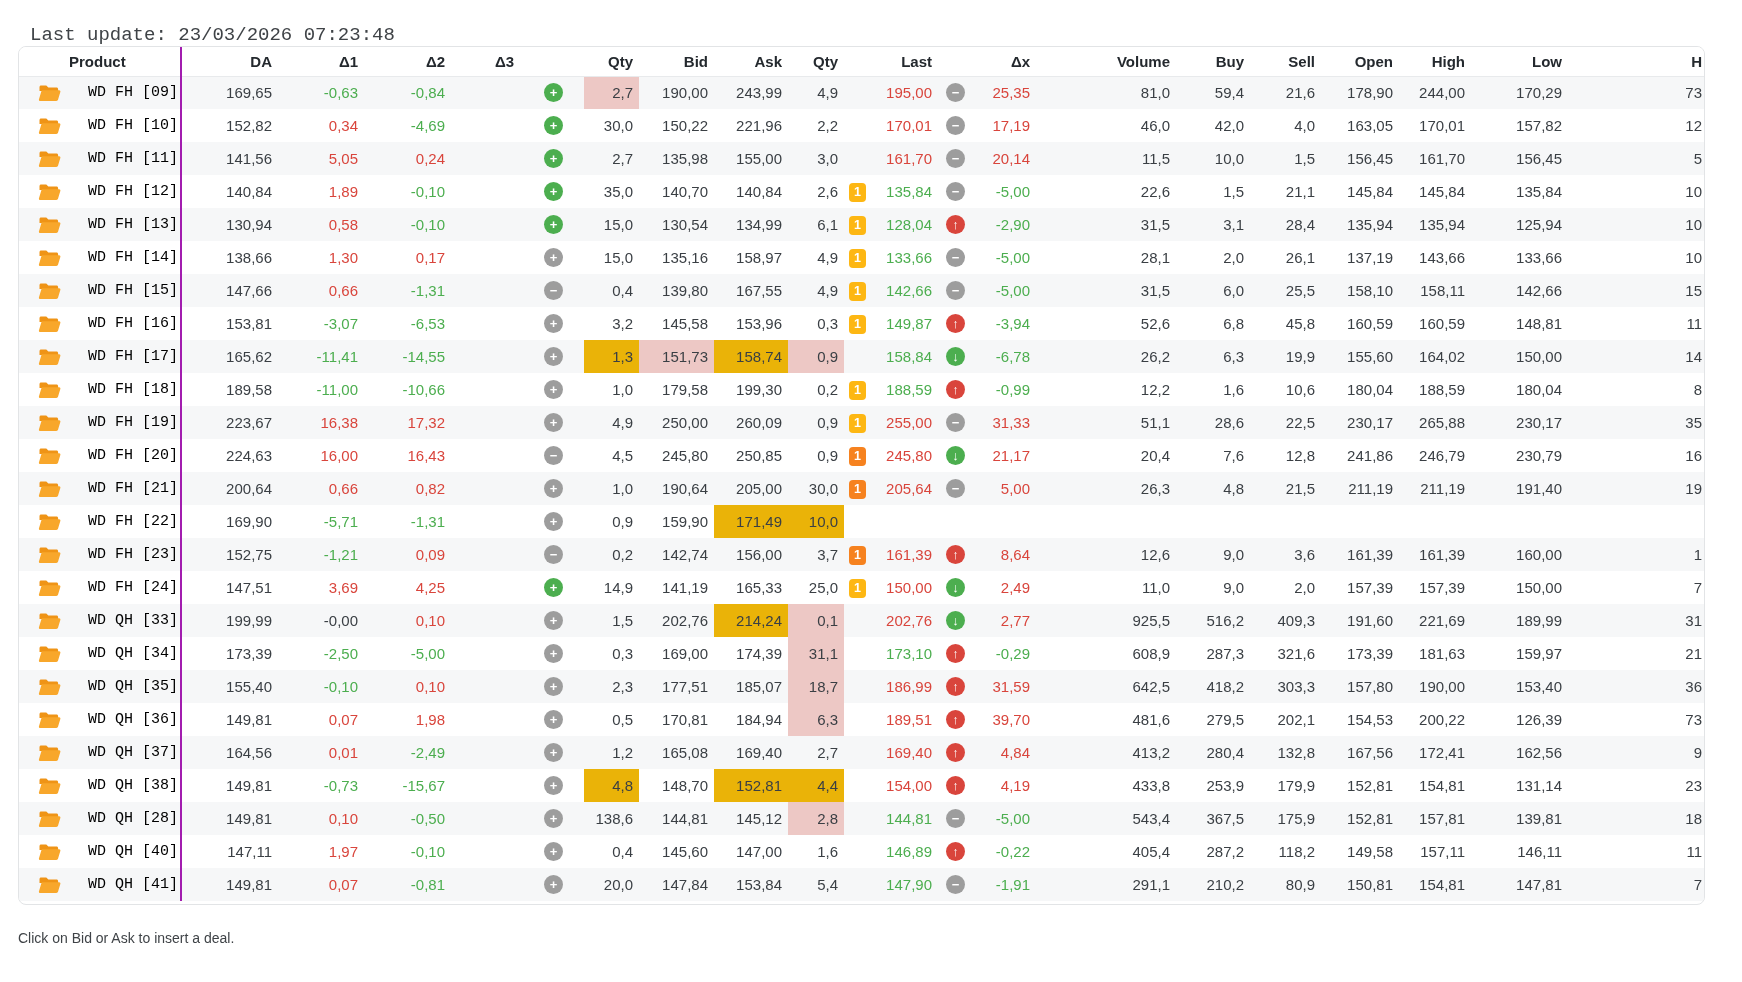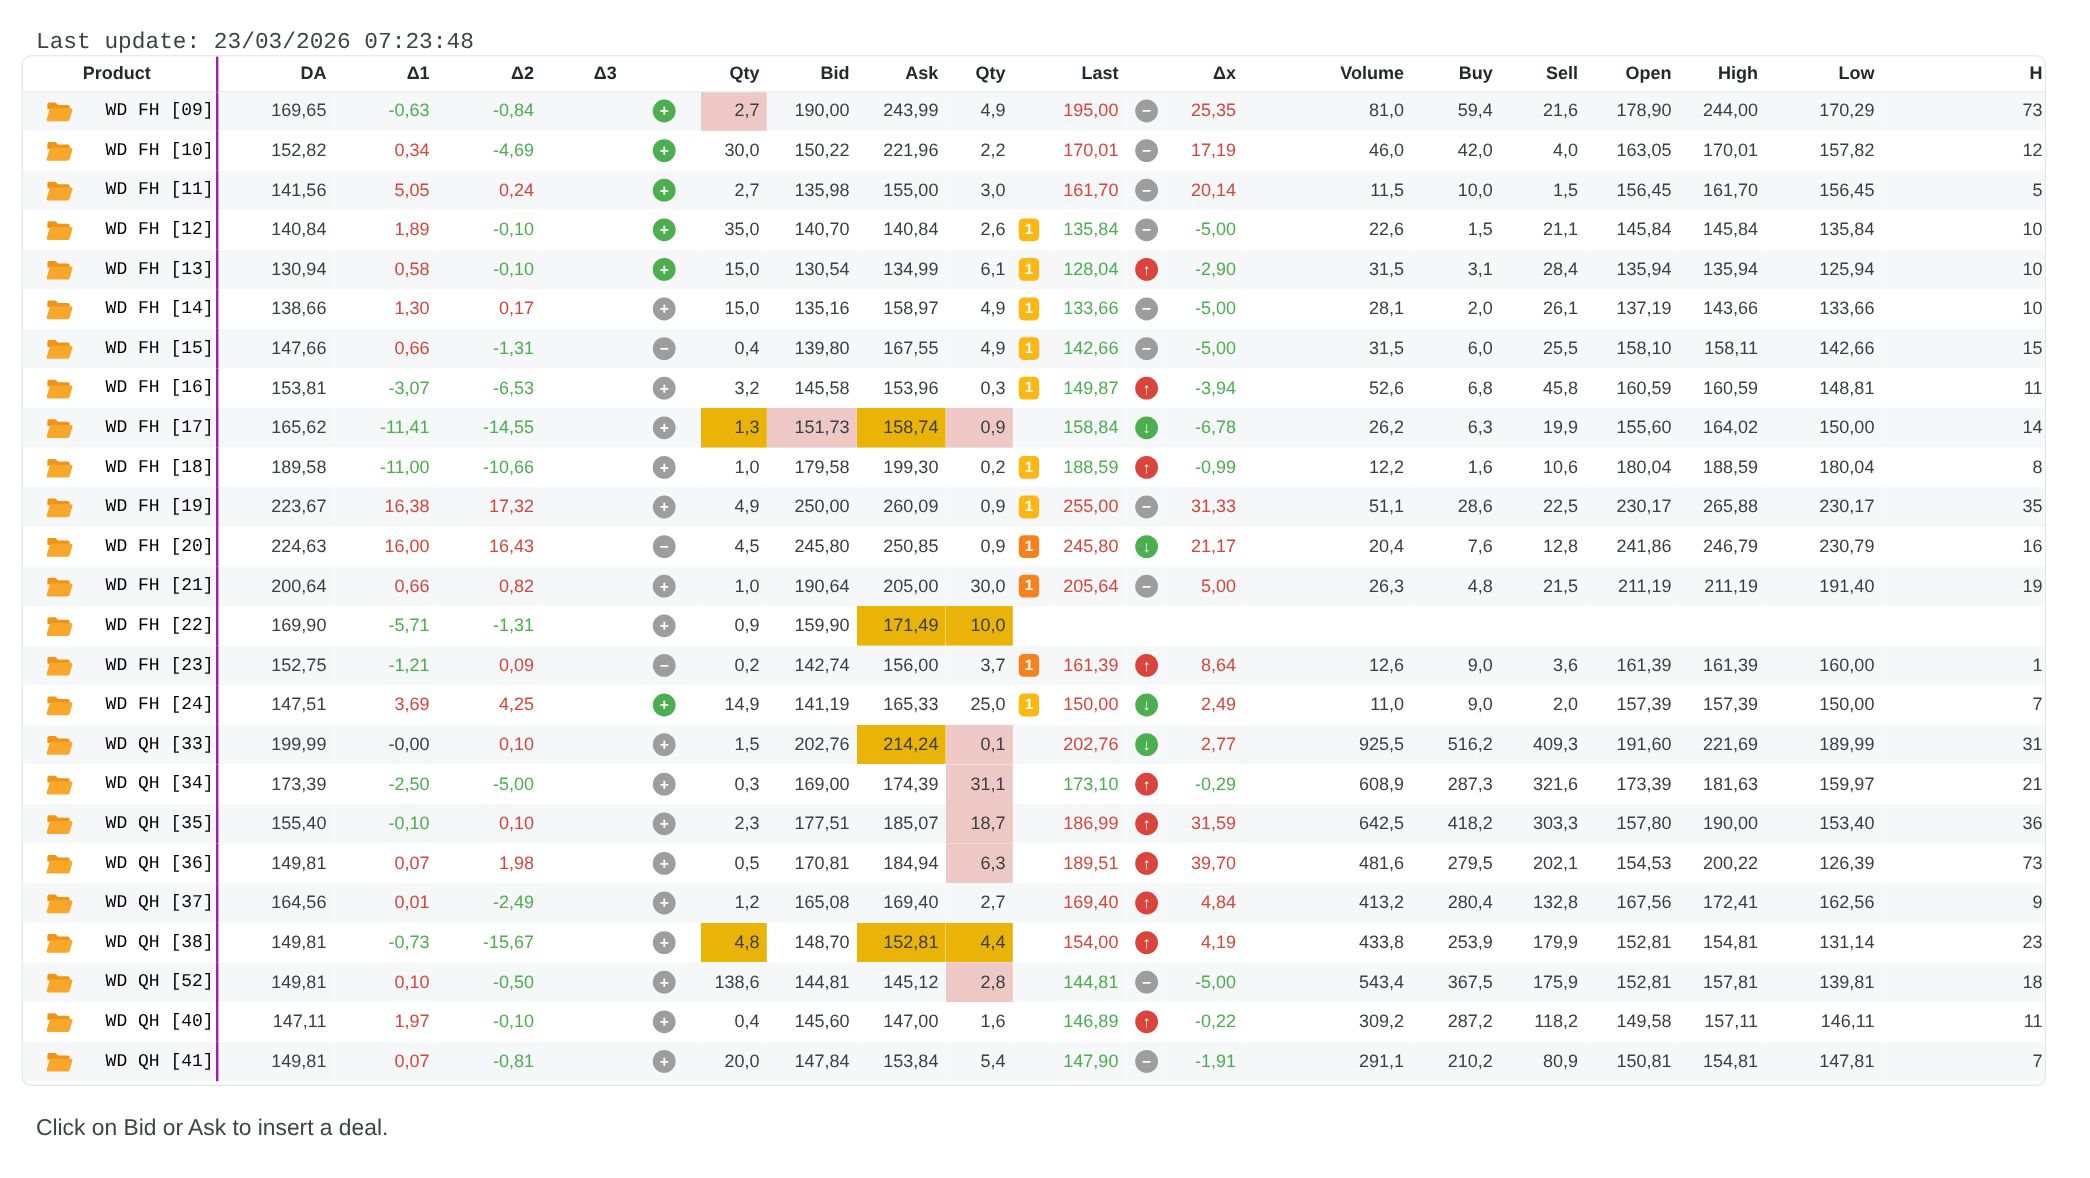--- a/index.html
+++ b/index.html
@@ -3,21 +3,21 @@
 <meta charset="utf-8">
 <style>
   * { box-sizing: border-box; }
   html,body { margin:0; padding:0; }
   body {
     width:1742px; height:982px; background:#ffffff;
     font-family:"Liberation Sans", sans-serif; color:#3a3f44;
     overflow:hidden; position:relative;
   }
   .update-line { position:absolute; top:24px; left:30px; font-size:19px; color:#3f4347;font-family:Liberation Mono, monospace; }
-  .footer-line { position:absolute; top:930px; left:30px; font-size:19px; color:#3f4347; }
+  .footer-line { position:absolute; top:930px; left:18px; font-size:14px; color:#3f4347; }
   .card {
     position:absolute; top:46px; left:18px; width:1687px; height:859px;
     border:1px solid #e2e4e6; border-radius:8px; overflow:hidden; background:#fff;
   }
   table { border-collapse:collapse; table-layout:fixed; width:1689px; font-size:15px; }
   th, td { padding:0; white-space:nowrap; overflow:hidden; vertical-align:middle; }
   thead tr { height:29px; background:#fff; }
   th { font-weight:700; color:#24292e; border-bottom:1px solid #e8eaec; }
   tbody tr { height:33px; }
   tbody tr:nth-child(odd) { background:#f6f7f8; }
@@ -813,21 +813,21 @@
   </tr>
         <tr>
     <td class="prod">
       <span class="inner">
         <span class="folder">
           <svg width="23" height="18" viewBox="0 0 23 18">
             <path d="M1.5 3c0-.9.7-1.6 1.6-1.6h5.2l2 2.1h8.2c.9 0 1.6.7 1.6 1.6v2H1.5V3z" fill="#ef9416"></path>
             <path d="M4.4 6.2h16.8c.8 0 1.4.8 1.2 1.6l-2.4 8c-.2.7-.9 1.2-1.6 1.2H2.1c-.8 0-1.4-.8-1.2-1.6l2.4-8c.2-.7.9-1.2 1.1-1.2z" fill="#f8a72b"></path>
           </svg>
         </span>
-        <span class="pname">WD QH [52]</span>
+        <span class="pname">WD QH [28]</span>
       </span>
     </td>
     <td class="num">149,81</td>
     <td class="num c-red">0,10</td>
     <td class="num c-green">-0,50</td>
     <td class="d3cell"><span class="circle ic-gray">+</span></td>
     <td class="num">138,6</td>
     <td class="num">144,81</td>
     <td class="num">145,12</td>
     <td class="num bg-pink">2,8</td>
@@ -860,21 +860,21 @@
     <td class="num c-green">-0,10</td>
     <td class="d3cell"><span class="circle ic-gray">+</span></td>
     <td class="num">0,4</td>
     <td class="num">145,60</td>
     <td class="num">147,00</td>
     <td class="num">1,6</td>
     <td class="badgecell"></td>
     <td class="num c-green">146,89</td>
     <td class="liconcell"><span class="circle ic-red">↑</span></td>
     <td class="num c-green">-0,22</td>
-    <td class="num">309,2</td>
+    <td class="num">405,4</td>
     <td class="num">287,2</td>
     <td class="num">118,2</td>
     <td class="num">149,58</td>
     <td class="num">157,11</td>
     <td class="num">146,11</td>
     <td class="num">11</td>
   </tr>
         <tr>
     <td class="prod">
       <span class="inner">

